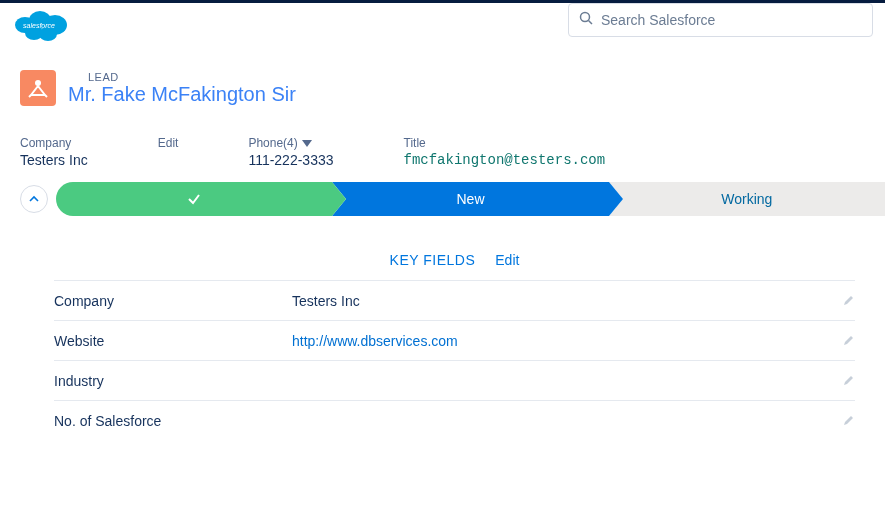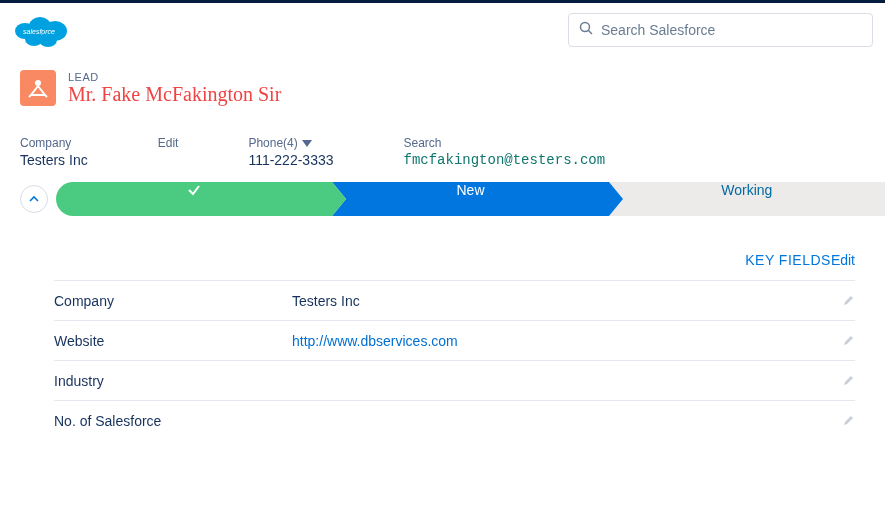--- a/index.html
+++ b/index.html
@@ -9,21 +9,21 @@
     width: 885px;
     height: 522px;
     overflow: hidden;
     color: #16325c;
   }
   .topbar {
     height: 56px;
     background: #fff;
     border-top: 3px solid #061c3f;
     display: flex;
-    align-items: center;
+    align-items: flex-start;
     padding: 0 12px;
     gap: 12px;
   }
   .logo {
     display: flex;
     align-items: center;
   }
   .search-wrap {
     margin-left: auto;
     width: 305px;
@@ -59,26 +59,26 @@
     background: #f88962;
     border-radius: 4px;
     display: flex; align-items: center; justify-content: center;
   }
   .lead-meta { display: flex; flex-direction: column; }
   .object-label {
     font-size: 11px;
     letter-spacing: 0.5px;
     color: #54698d;
     text-transform: uppercase;
+    margin-left: 20px;
   }
   .record-name {
     font-size: 20px;
     font-weight: 400;
-    color: #ef4444;
-    font-family: Liberation Serif, serif;
+    color: #3b82f6;
   }
 
   .highlights {
     display: flex;
     gap: 70px;
     padding: 18px 20px 14px 20px;
   }
   .hfield { display: flex; flex-direction: column; gap: 2px; }
   .hlabel {
     font-size: 12px;
@@ -116,21 +116,21 @@
   .path {
     display: flex;
     flex: 1;
     height: 34px;
   }
   .stage {
     position: relative;
     flex: 1;
     height: 34px;
     display: flex;
-    align-items: flex-start;
+    align-items: center;
     justify-content: center;
     font-size: 14px;
     color: #fff;
   }
   .stage-complete { background: #4bca81; }
   .stage-current { background: #0076de; }
   .stage-incomplete { background: #ecebea; color: #0369a1; }
   .stage .arrow-out {
     position: absolute;
     right: -14px;
@@ -152,23 +152,24 @@
   }
   .stage-complete .arrow-out { border-left: 14px solid #4bca81; }
   .stage-current .arrow-out { border-left: 14px solid #0076de; }
   .stage-complete { border-top-left-radius: 17px; border-bottom-left-radius: 17px; }
 
   .key-fields {
     padding: 36px 30px 20px 54px;
   }
   .kf-header {
     display: flex;
-    justify-content: flex-end;
+    justify-content: center;
     align-items: center;
     padding-bottom: 12px;
+    gap: 20px;
   }
   .kf-title {
     font-size: 14px;
     color: #0076de;
     letter-spacing: 0.5px;
   }
   .kf-edit {
     font-size: 14px;
     color: #0076de;
     cursor: pointer;
@@ -248,21 +249,21 @@
     <span class="hvalue"></span>
   </div>
   <div class="hfield">
     <span class="hlabel">
       <span>Phone(4)</span>
       <span class="tri-down"></span>
     </span>
     <span class="hvalue">111-222-3333</span>
   </div>
   <div class="hfield">
-    <span class="hlabel">Search</span>
+    <span class="hlabel">Title</span>
     <span class="hvalue link">fmcfakington@testers.com</span>
   </div>
 </div>
 
 <div class="path-container">
   <div class="path-collapse">
     <svg width="12" height="12" viewBox="0 0 12 12">
       <polyline points="2,8 6,4 10,8" fill="none" stroke="#0076de" stroke-width="1.6"></polyline>
     </svg>
   </div>

